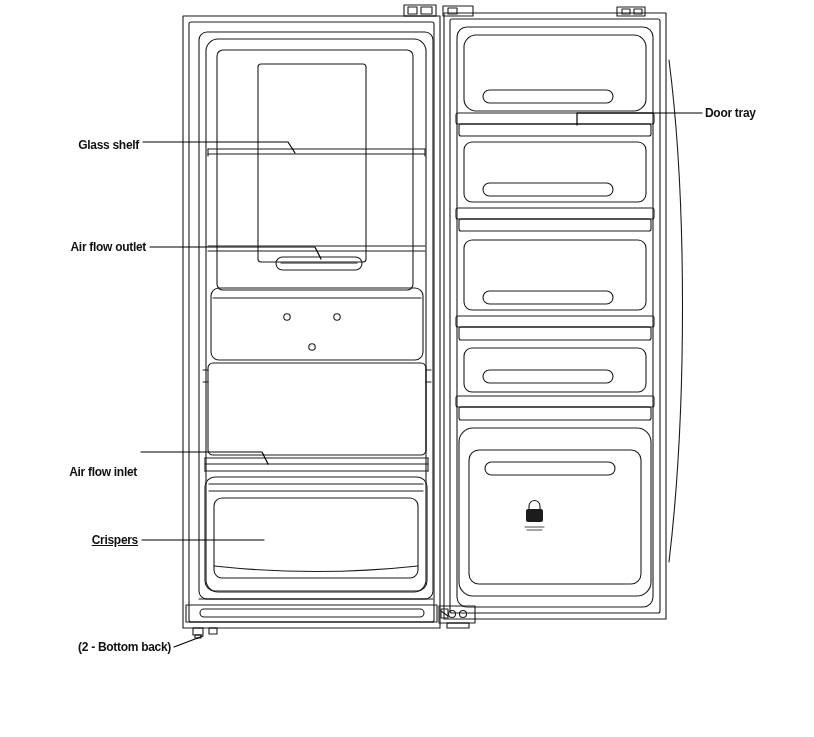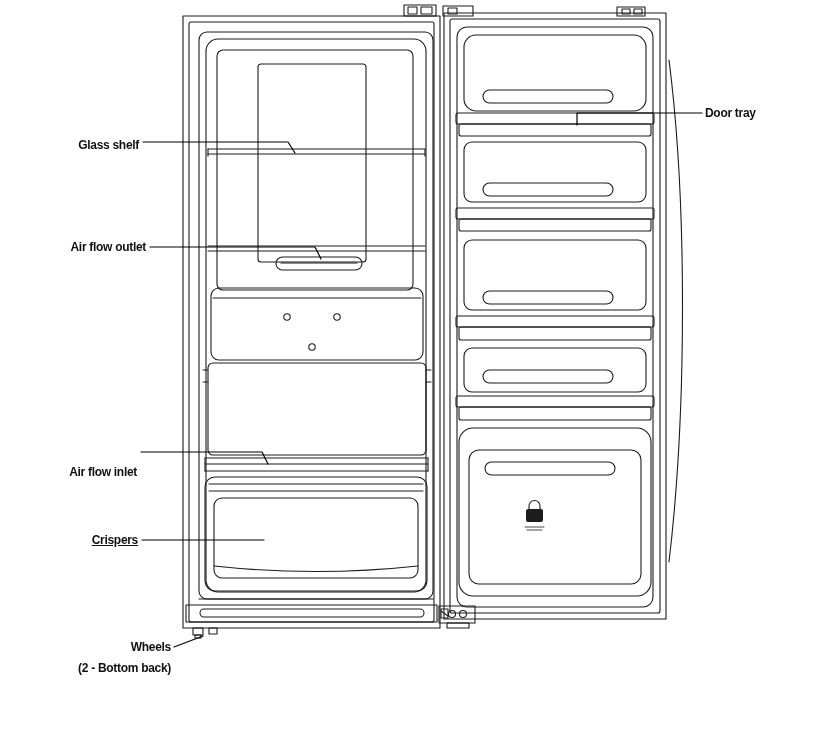--- a/index.html
+++ b/index.html
@@ -186,17 +186,16 @@
 
   <div class="label right-align" style="top:237px; right:668px;">Air flow outlet</div>
 
   <div class="label right-align" style="top:462px; right:677px;">Air flow inlet</div>
 
   <div class="label right-align" style="top:530px; right:676px;text-decoration:underline;">Crispers</div>
 
   <div class="label" style="top:103px; left:705px;">Door tray</div>
 
   <div class="label right-align label-block" style="top:637px; right:643px;">
-    <div>Wheels</div>
     <div>(2 - Bottom back)</div>
   </div>
 
 </div>
 
 </body></html>

